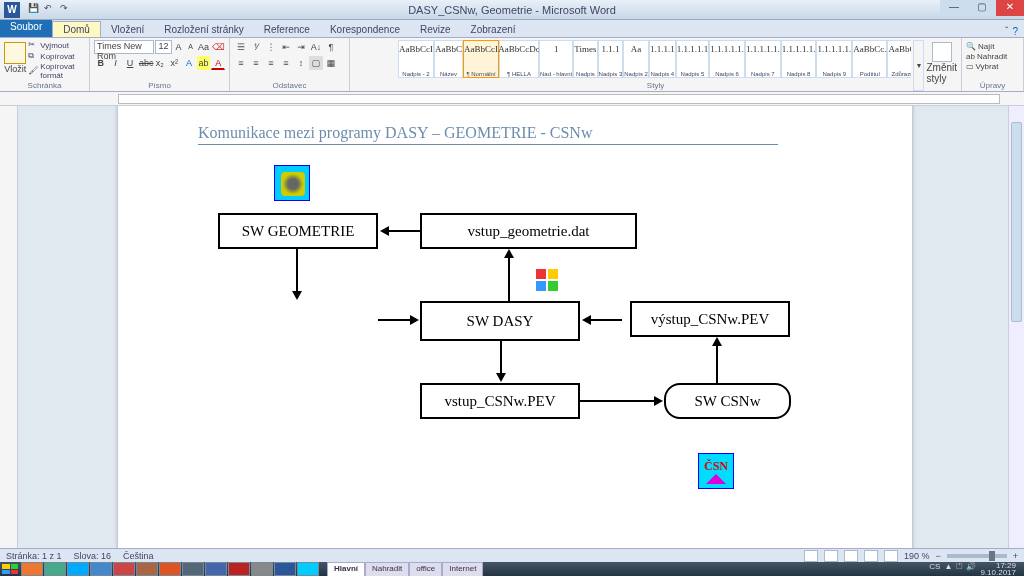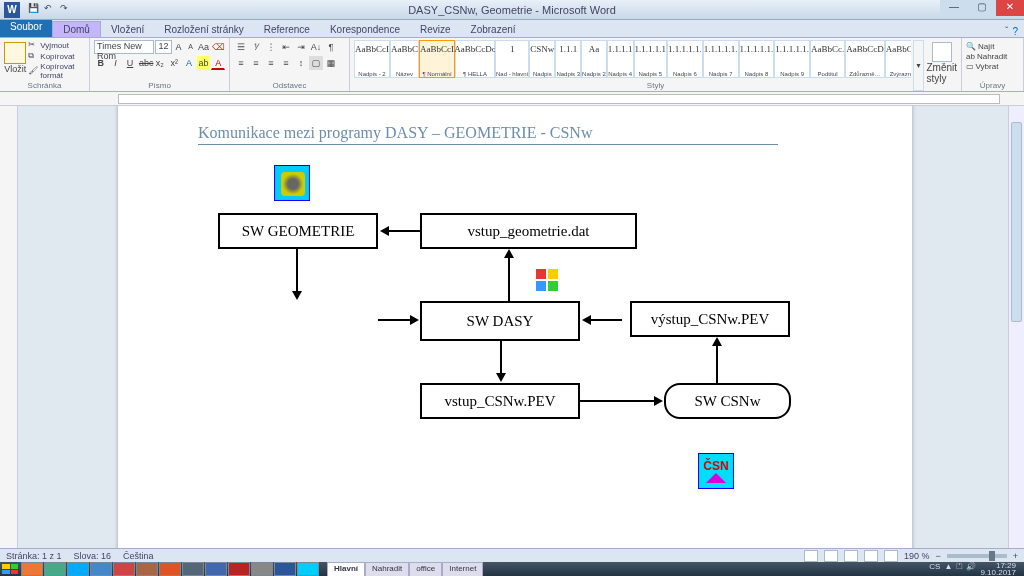--- a/index.html
+++ b/index.html
@@ -13,21 +13,21 @@
 .titlebar .title { position: absolute; left: 50%; transform: translateX(-50%); font-size: 11px; color: #446; }
 .titlebar .wincontrols { position: absolute; right: 0; top: 0; display: flex; }
 .titlebar .wincontrols div { width: 28px; height: 16px; font-size: 10px; text-align: center; line-height: 14px; }
 .titlebar .close { background: #d44; color: #fff; }
 .titlebar .minmax { background: #cde; color: #446; }
 
 
 .ribbontabs { height: 18px; background: #dce6f2; display: flex; align-items: flex-end; font-size: 10px; border-bottom: 1px solid #aac; padding-left: 0; }
 .ribbontabs .file { background: #1f6fb6; color: #fff; padding: 2px 10px; height: 18px; }
 .ribbontabs .tab { padding: 2px 10px; color: #446; cursor: pointer; }
-.ribbontabs .tab.active { background: #c4b5fd; border: 1px solid #aac; border-bottom: none; }
+.ribbontabs .tab.active { background: #fef9c3; border: 1px solid #aac; border-bottom: none; }
 .ribbontabs .helpmin { margin-left: auto; display: flex; gap: 4px; padding-right: 6px; color: #446; }
 
 
 .ribbon { height: 54px; background: #f5f5f5; border-bottom: 1px solid #aac; display: flex; font-size: 9px; color: #444; }
 .group { border-right: 1px solid #ccd; padding: 2px 4px 0 4px; display: flex; flex-direction: column; position: relative; }
 .group-label { font-size: 8px; color: #678; text-align: center; position: absolute; bottom: 1px; left: 0; right: 0; }
 .group-body { flex: 1; display: flex; gap: 2px; }
 
 .clipboard-body { display: flex; gap: 2px; }
 .paste-big { width: 28px; display: flex; flex-direction: column; align-items: center; font-size: 9px; }
@@ -38,21 +38,21 @@
 
 .font-body { display: flex; flex-direction: column; gap: 2px; }
 .font-row { display: flex; gap: 1px; align-items: center; }
 .font-name { width: 78px; height: 14px; border: 1px solid #abc; background: #fff; font-size: 9px; padding: 0 2px; }
 .font-size { width: 22px; height: 14px; border: 1px solid #abc; background: #fff; font-size: 9px; text-align: center; }
 .fbtn { width: 14px; height: 14px; border: 1px solid transparent; text-align: center; font-size: 9px; line-height: 12px; }
 
 .para-body { display: flex; flex-direction: column; gap: 2px; }
 .para-row { display: flex; gap: 1px; }
 
-.styles-body { display: flex; gap: 0; overflow: hidden; }
+.styles-body { display: flex; gap: 0; overflow: hidden; margin-left: 44px; }
 .style-item { width: 40px; height: 38px; border: 1px solid #cde; background: #fff; display: flex; flex-direction: column; align-items: center; justify-content: space-between; font-size: 7px; }
 .style-item.sel { border-color: #f90; background: #fff4d8; }
 .style-item .preview { font-size: 9px; margin-top: 3px; color: #333; font-family: "Times New Roman", serif; }
 .style-item .sname { font-size: 6px; color: #446; white-space: nowrap; overflow: hidden; max-width: 38px; }
 .styles-more { width: 14px; border: 1px solid #cde; display: flex; flex-direction: column; justify-content: center; align-items: center; font-size: 8px; }
 
 .changestyle { width: 32px; display: flex; flex-direction: column; align-items: center; font-size: 10px; padding-top: 2px; }
 .changestyle .ic { width: 20px; height: 20px; border: 1px solid #abc; background: #fff; }
 
 .editing { width: 50px; display: flex; flex-direction: column; gap: 1px; font-size: 8px; padding-top: 2px; }
@@ -74,21 +74,21 @@
 .doc-title { font-family: "Times New Roman", serif; font-size: 16px; color: #6d8dad; border-bottom: 1px solid #6d8dad; padding-bottom: 2px; margin-bottom: 20px; width: 580px; }
 
 .diagram { position: relative; width: 620px; height: 330px; }
 .dbox { position: absolute; border: 2px solid #000; background: #fff; font-family: "Times New Roman", serif; font-size: 15px; display: flex; align-items: center; justify-content: center; padding: 4px 10px; }
 .dicon { position: absolute; width: 36px; height: 36px; border: 1px solid #00f; }
 .dicon.gear { background: #0cf; }
 .dicon.gear::after { content: ""; position: absolute; left: 6px; top: 6px; width: 24px; height: 24px; background: radial-gradient(circle, #666 30%, #cc0 60%); border-radius: 4px; }
 .dicon.windows { background: #fff; display: grid; grid-template-columns: 1fr 1fr; grid-template-rows: 1fr 1fr; gap: 2px; padding: 4px; width: 30px; height: 30px; border: none; }
 .dicon.windows div:nth-child(1){background:#e33;} .dicon.windows div:nth-child(2){background:#fc0;} .dicon.windows div:nth-child(3){background:#39f;} .dicon.windows div:nth-child(4){background:#3c3;}
 .dicon.csn { background: #0df; display: flex; flex-direction: column; align-items: center; justify-content: center; }
-.dicon.csn .t { color: #d00; font-weight: bold; font-size: 12px; font-family: Liberation Sans, sans-serif; }
+.dicon.csn .t { color: #d00; font-weight: bold; font-size: 12px; font-family: Liberation Serif, serif; }
 .dicon.csn .b { width: 0; height: 0; border-left: 10px solid transparent; border-right: 10px solid transparent; border-bottom: 10px solid #d0d; }
 
 .arrow { position: absolute; background: #000; }
 .arrow.h { height: 2px; }
 .arrow.v { width: 2px; }
 .ahead { position: absolute; width: 0; height: 0; }
 .ahead.left { border-top: 5px solid transparent; border-bottom: 5px solid transparent; border-right: 9px solid #000; }
 .ahead.right { border-top: 5px solid transparent; border-bottom: 5px solid transparent; border-left: 9px solid #000; }
 .ahead.up { border-left: 5px solid transparent; border-right: 5px solid transparent; border-bottom: 9px solid #000; }
 .ahead.down { border-left: 5px solid transparent; border-right: 5px solid transparent; border-top: 9px solid #000; }
@@ -234,21 +234,21 @@
           </div>
           <div class="style-item">
             <div class="preview">AaBbCcDc</div>
             <div class="sname">¶ HELLA</div>
           </div>
           <div class="style-item">
             <div class="preview">1</div>
             <div class="sname">Nad - hlavní</div>
           </div>
           <div class="style-item">
-            <div class="preview">CSNw</div>
+            <div class="preview">Times</div>
             <div class="sname">Nadpis</div>
           </div>
           <div class="style-item">
             <div class="preview">1.1.1</div>
             <div class="sname">Nadpis 3</div>
           </div>
           <div class="style-item">
             <div class="preview">Aa</div>
             <div class="sname">Nadpis 2</div>
           </div>

